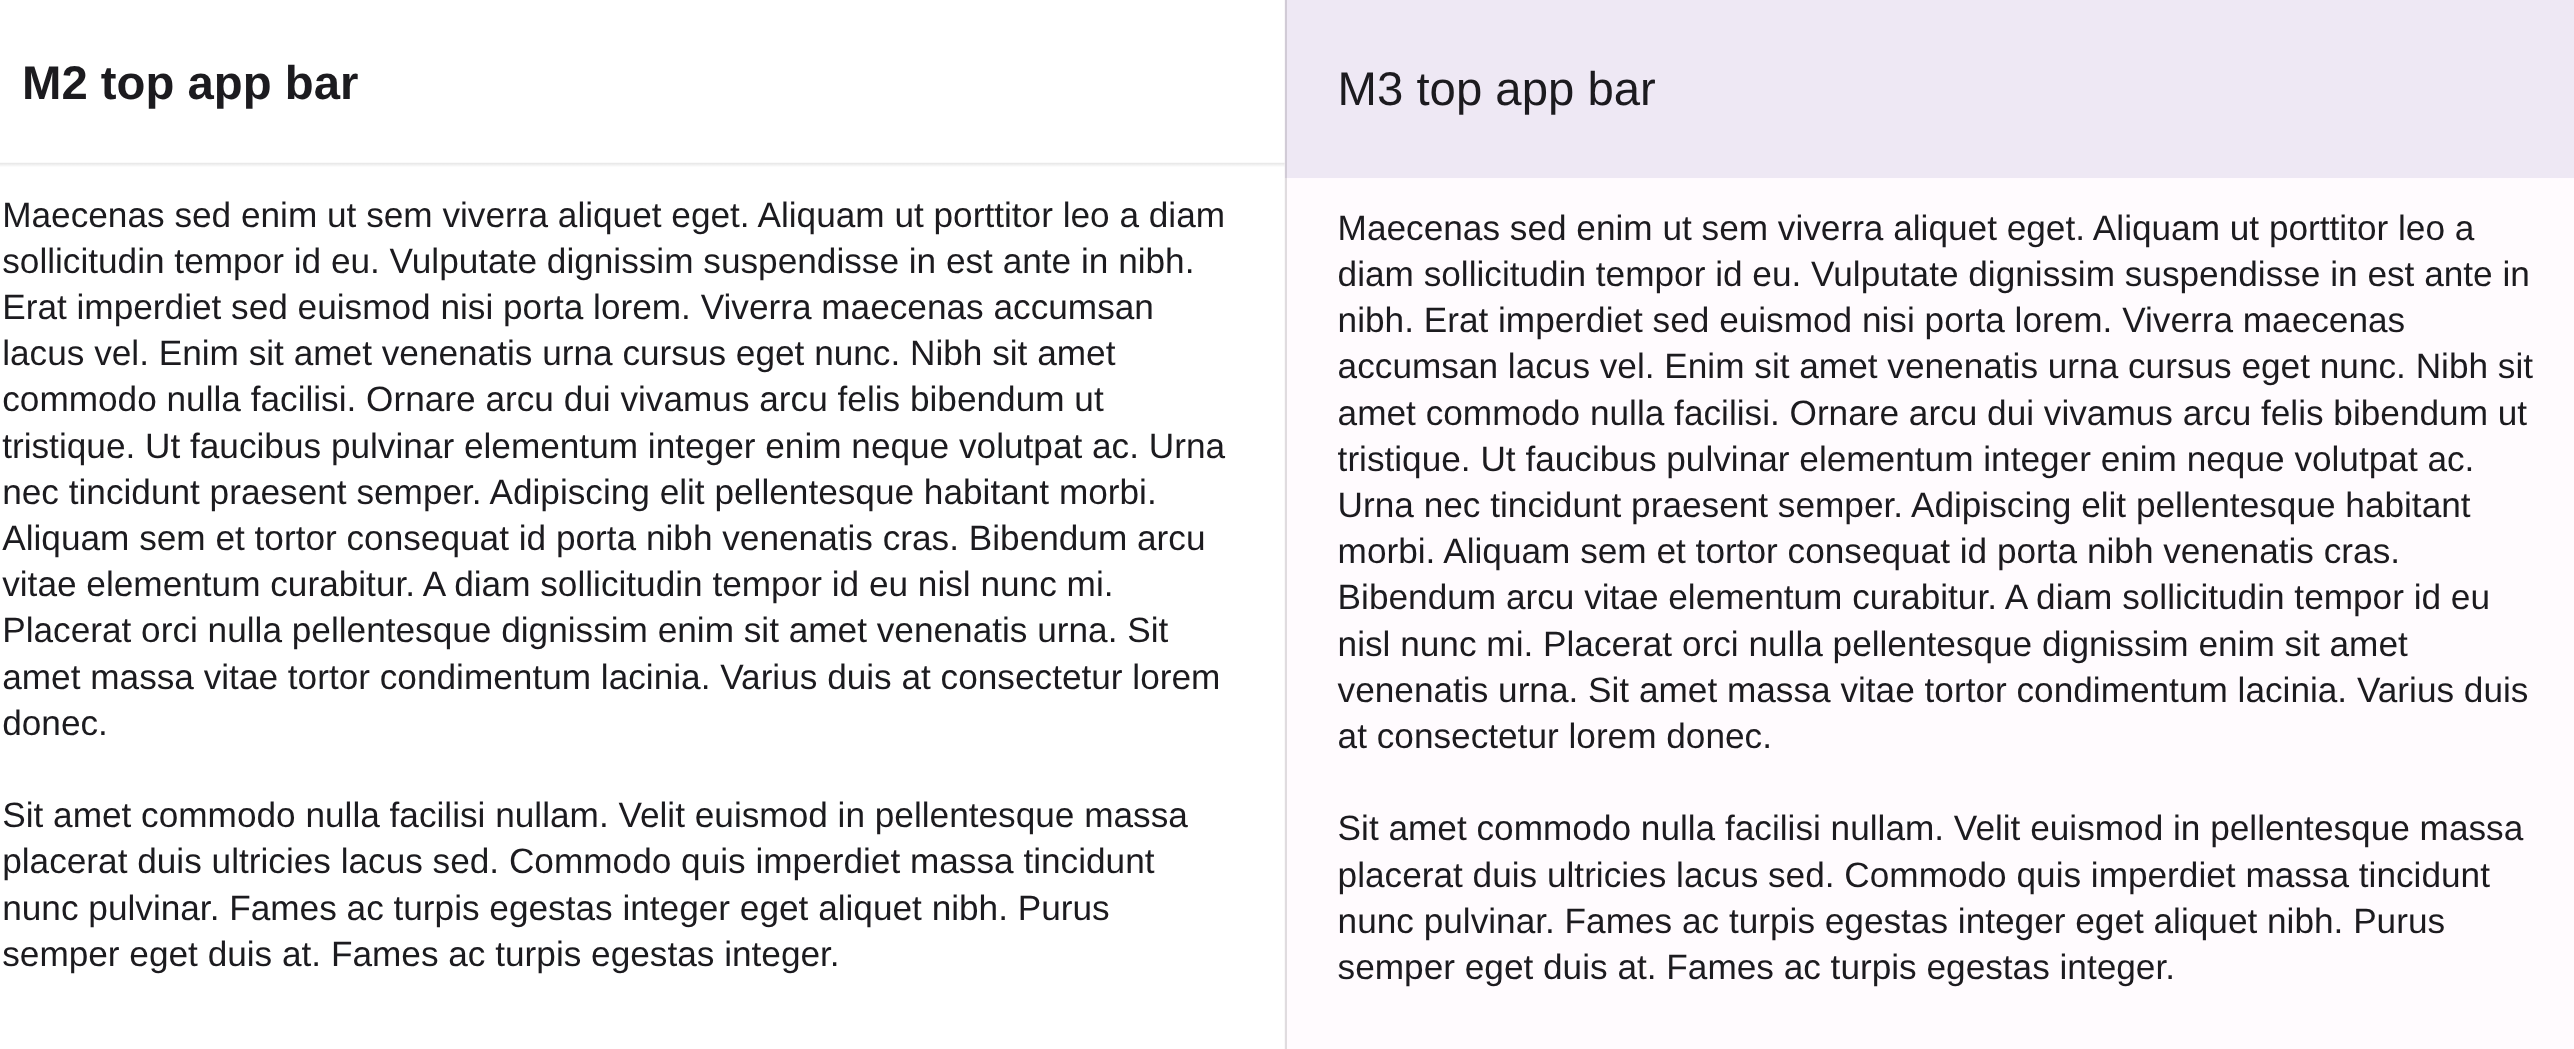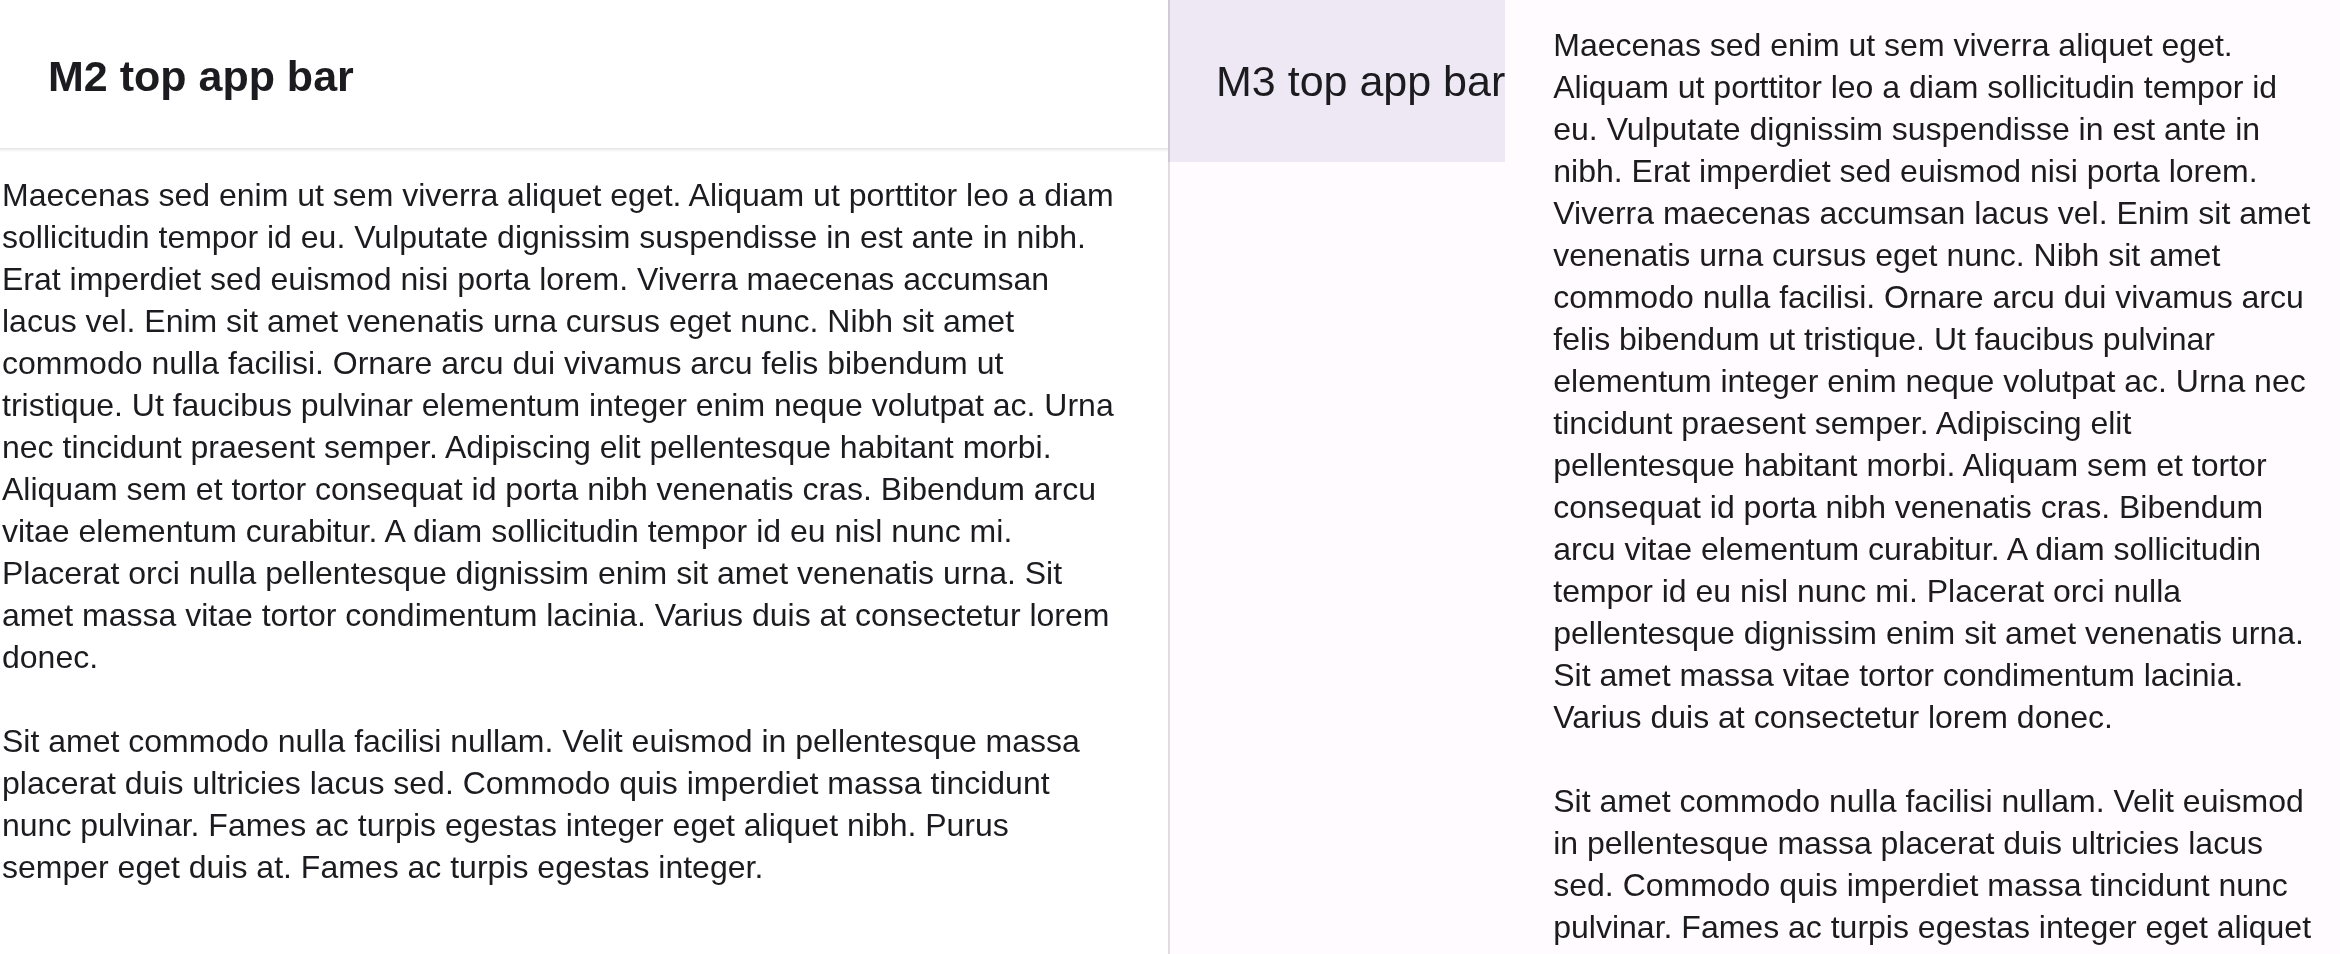--- a/index.html
+++ b/index.html
@@ -30,21 +30,21 @@
     position: relative;
     overflow: hidden;
   }
 
   .m2-appbar {
     height: 152px;
     min-height: 152px;
     background: #ffffff;
     display: flex;
     align-items: center;
-    padding-left: 48px;
+    padding-left: 20px;
     box-sizing: border-box;
     position: relative;
   }
 
   .m2-appbar::after {
     content: "";
     position: absolute;
     left: 0;
     right: 0;
     bottom: 0;
@@ -81,21 +81,21 @@
   .m2-body p + p {
     margin-top: 42px;
   }
 
   
   .pane-m3 {
     width: 1172px;
     height: 954px;
     background: #fffbfe;
     display: flex;
-    flex-direction: row;
+    flex-direction: column;
     position: relative;
     overflow: hidden;
   }
 
   .m3-appbar {
     height: 162px;
     min-height: 162px;
     background: #eee8f4;
     display: flex;
     align-items: center;

